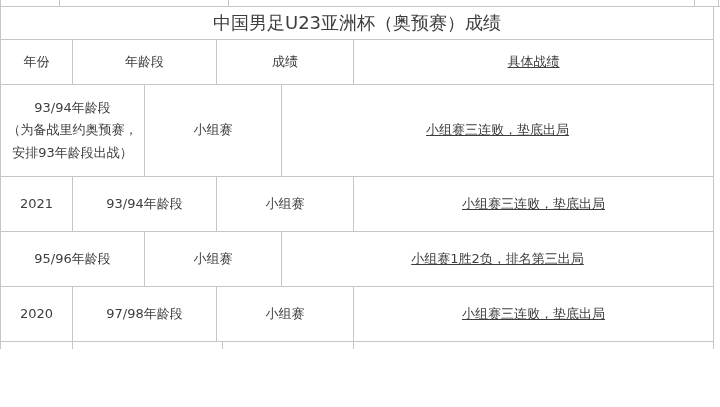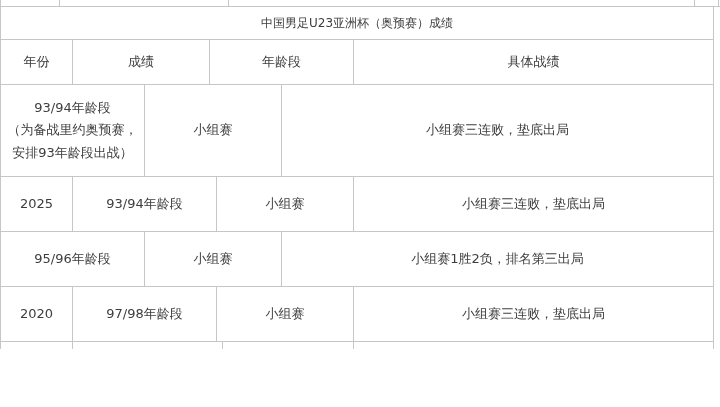--- a/index.html
+++ b/index.html
@@ -41,41 +41,41 @@
     border-left: 1px solid #c6c6c6;
     background: #fff;
   }
   .title-row {
     height: 33px;
     border-bottom: 1px solid #c6c6c6;
     border-right: 1px solid #c6c6c6;
     display: flex;
     align-items: center;
     justify-content: center;
-    font-size: 12px;
+    font-size: 18px;
   }
   .row {
     display: flex;
     border-bottom: 1px solid #c6c6c6;
   }
   .cell {
     display: flex;
     align-items: center;
     justify-content: center;
     text-align: center;
     border-right: 1px solid #c6c6c6;
     font-size: 13px;
     line-height: 1.7;
     white-space: pre-line;
     padding: 2px 4px;
   }
   .c-year   { width: 72px; text-align: center; }
   .c-age    { width: 144px; }
   .c-result { width: 137px; }
-  .c-detail { flex: 1; }
+  .c-detail { flex: 1; text-decoration: underline; }
   .h-header { height: 45px; }
   .h-58 { height: 58px; }
   .h-92 { height: 92px; }
   .h-55 { height: 55px; }
 </style>
 </head>
 <body>
 
 <div class="screen">
 
@@ -85,36 +85,36 @@
     <span class="vseg" style="left:693px"></span>
     <span class="vseg" style="left:717px"></span>
   </div>
 
   <div class="table">
 
     <div class="title-row">中国男足U23亚洲杯（奥预赛）成绩</div>
 
     <div class="row h-header">
       <div class="cell c-year">年份</div>
+      <div class="cell c-age">年龄段</div>
       <div class="cell c-result">成绩</div>
-      <div class="cell c-age">年龄段</div>
       <div class="cell c-detail">具体战绩</div>
     </div>
 
 
     <div class="row h-92">
       <div class="cell c-age">93/94年龄段
 （为备战里约奥预赛，
 安排93年龄段出战）</div>
       <div class="cell c-result">小组赛</div>
       <div class="cell c-detail">小组赛三连败，垫底出局</div>
     </div>
 
     <div class="row h-55">
-      <div class="cell c-year">2025</div>
+      <div class="cell c-year">2021</div>
       <div class="cell c-age">93/94年龄段</div>
       <div class="cell c-result">小组赛</div>
       <div class="cell c-detail">小组赛三连败，垫底出局</div>
     </div>
 
     <div class="row h-55">
       <div class="cell c-age">95/96年龄段</div>
       <div class="cell c-result">小组赛</div>
       <div class="cell c-detail">小组赛1胜2负，排名第三出局</div>
     </div>

